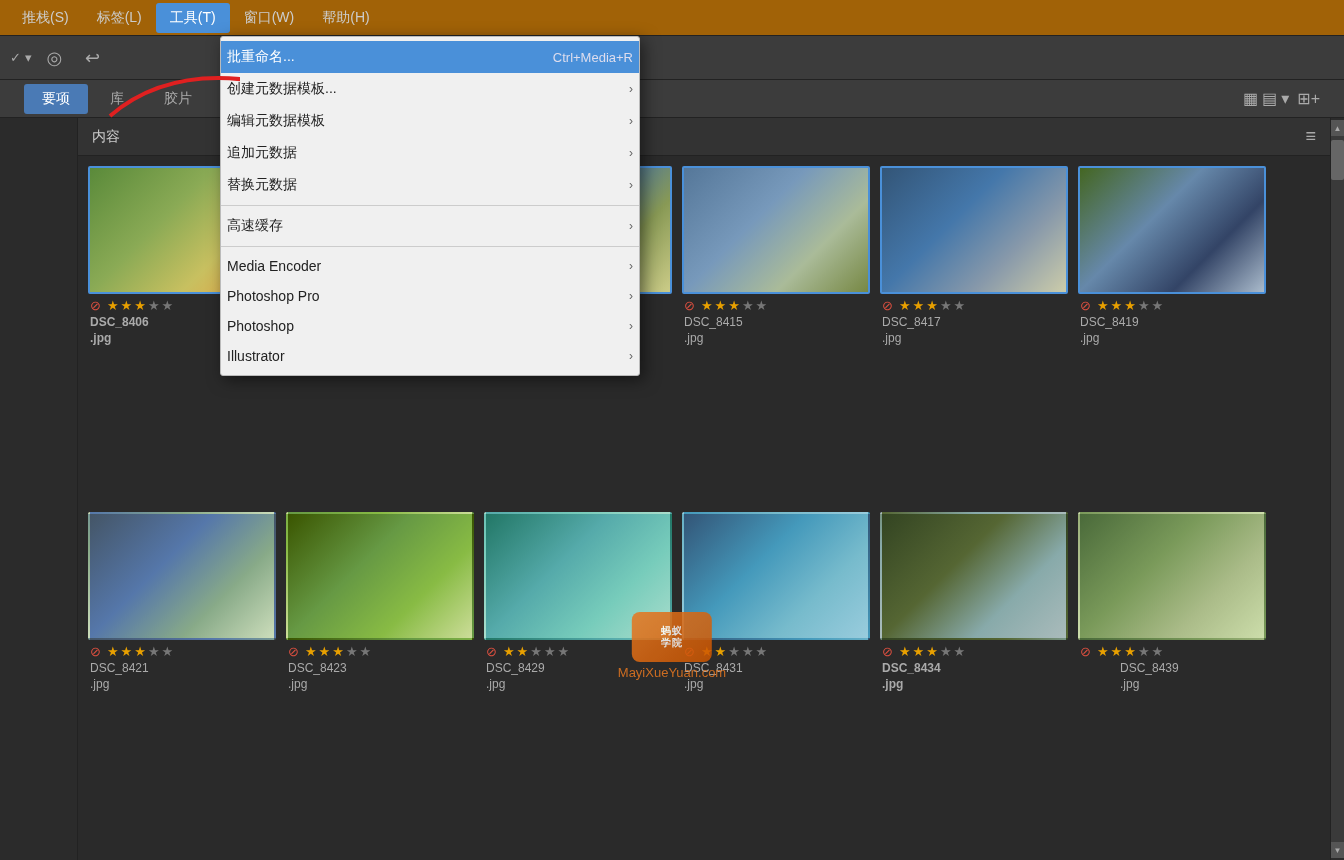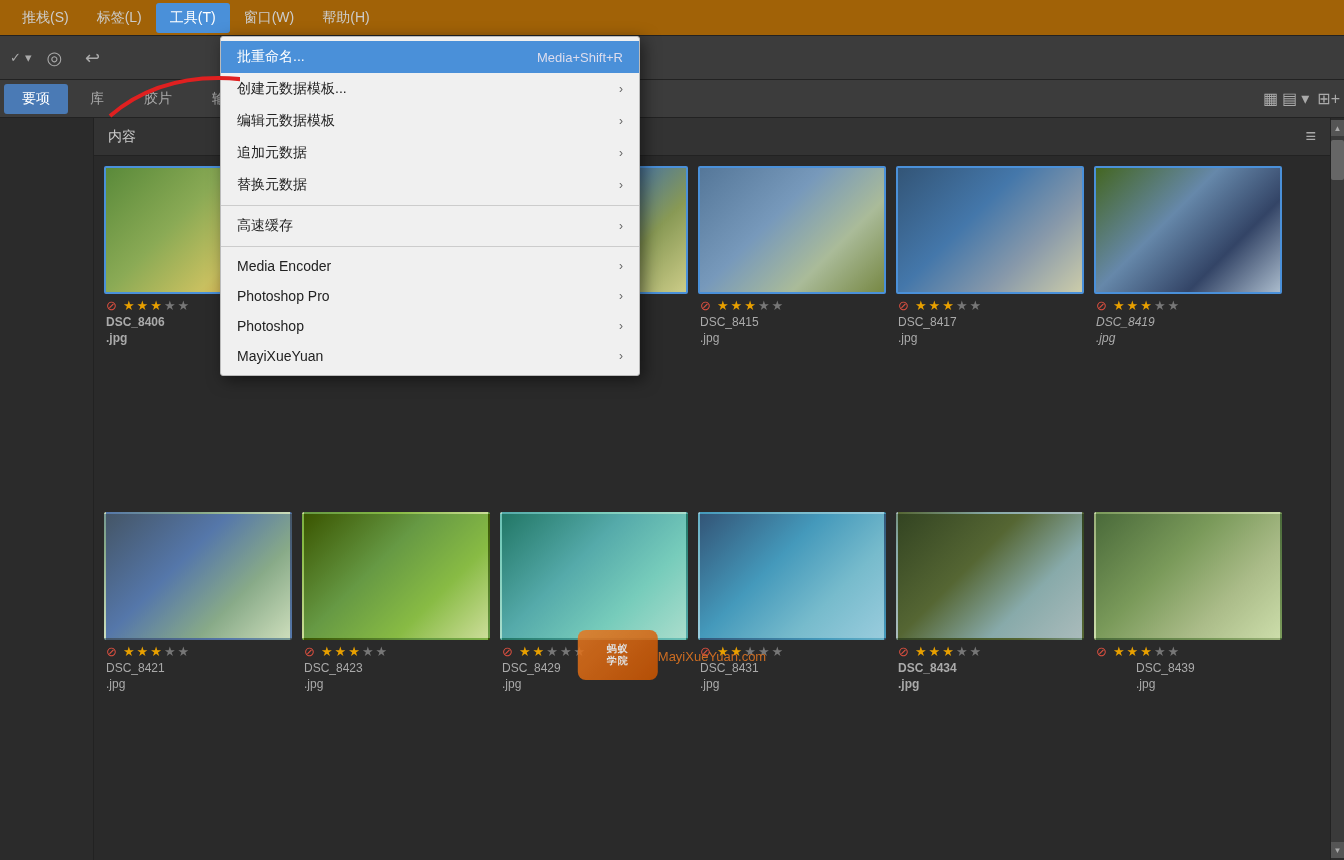--- a/index.html
+++ b/index.html
@@ -60,21 +60,21 @@
       font-size: 13px;
       cursor: pointer;
     }
 
     
     .nav-tabs {
       display: flex;
       align-items: center;
       background: #3c3c3c;
       height: 38px;
-      padding: 0 4px;
+      padding: 0 24px;
       border-bottom: 1px solid #222;
       gap: 4px;
     }
     .nav-tab {
       padding: 6px 18px;
       font-size: 14px;
       color: #aaa;
       cursor: pointer;
       border-radius: 3px;
     }
@@ -87,21 +87,20 @@
       display: flex;
       align-items: center;
       gap: 8px;
     }
 
     
     .main {
       display: flex;
       height: calc(860px - 118px);
       position: relative;
-      padding-left: 16px;
     }
 
     
     .sidebar {
       width: 78px;
       background: #2b2b2b;
       border-right: 1px solid #222;
       flex-shrink: 0;
     }
     .sidebar-section {
@@ -247,21 +246,21 @@
       background: #f0f0f0;
       border: 1px solid #bbb;
       border-radius: 3px;
       box-shadow: 4px 4px 16px rgba(0,0,0,0.5);
       z-index: 200;
       padding: 4px 0;
     }
     .dropdown-item {
       display: flex;
       align-items: center;
-      padding: 7px 16px;
+      padding: 7px 6px;
       font-size: 14px;
       color: #222;
       cursor: pointer;
       white-space: nowrap;
       position: relative;
     }
     .dropdown-item.highlighted {
       background: #4a90d9;
       color: #fff;
     }
@@ -294,21 +293,21 @@
     
     .watermark {
       position: absolute;
       bottom: 180px;
       left: 50%;
       transform: translateX(-50%);
       z-index: 50;
       opacity: 0.85;
       pointer-events: none;
       display: flex;
-      flex-direction: row;
+      flex-direction: column;
       align-items: center;
     }
     .watermark-logo {
       width: 80px;
       height: 50px;
       background: linear-gradient(135deg, #e87820, #cc5500);
       border-radius: 8px;
       display: flex;
       align-items: center;
       justify-content: center;
@@ -467,21 +466,21 @@
           <div class="photo-thumb p6 selected"></div>
           <div class="photo-meta">
             <div class="photo-stars">
               <span class="photo-blocked">⊘</span>
               <span class="star-filled">★</span>
               <span class="star-filled">★</span>
               <span class="star-filled">★</span>
               <span class="star-empty">★</span>
               <span class="star-empty">★</span>
             </div>
-            <div class="photo-name" style="white-space: pre; font-style: italic;">DSC_8419
+            <div class="photo-name" style="white-space: pre;">DSC_8419
 .jpg</div>
           </div>
         </div>
         <div class="photo-item">
           <div class="photo-thumb p7"></div>
           <div class="photo-meta">
             <div class="photo-stars">
               <span class="photo-blocked">⊘</span>
               <span class="star-filled">★</span>
               <span class="star-filled">★</span>
@@ -589,21 +588,21 @@
       <marker id="arrowhead" markerWidth="10" markerHeight="7" refX="0" refY="3.5" orient="auto">
         <polygon points="0 0, 10 3.5, 0 7" fill="#e02020"></polygon>
       </marker>
     </defs>
     <path d="M10,80 Q80,20 200,55" stroke="#e02020" stroke-width="4" fill="none" marker-end="url(#arrowhead)"></path>
   </svg>
 
   <div class="dropdown-menu" id="dropdown-menu">
   <div class="dropdown-item highlighted">
         <span>批重命名...</span>
-        <span class="dropdown-item-shortcut">Media+Shift+R</span>
+        <span class="dropdown-item-shortcut">Ctrl+Media+R</span>
       </div>
       <div class="dropdown-item">
         <span>创建元数据模板...</span>
         <span class="dropdown-item-arrow">›</span>
       </div>
       <div class="dropdown-item">
         <span>编辑元数据模板</span>
         <span class="dropdown-item-arrow">›</span>
       </div>
       <div class="dropdown-item">
@@ -626,21 +625,21 @@
       </div>
       <div class="dropdown-item">
         <span>Photoshop Pro</span>
         <span class="dropdown-item-arrow">›</span>
       </div>
       <div class="dropdown-item">
         <span>Photoshop</span>
         <span class="dropdown-item-arrow">›</span>
       </div>
       <div class="dropdown-item">
-        <span>MayiXueYuan</span>
+        <span>Illustrator</span>
         <span class="dropdown-item-arrow">›</span>
       </div>
     </div>
 </div>
 
 <div class="watermark">
   <div class="watermark-logo">
     <span style="text-align:center;line-height:1.2;">蚂蚁<br>学院</span>
   </div>
   <div class="watermark-text">MayiXueYuan.com</div>

